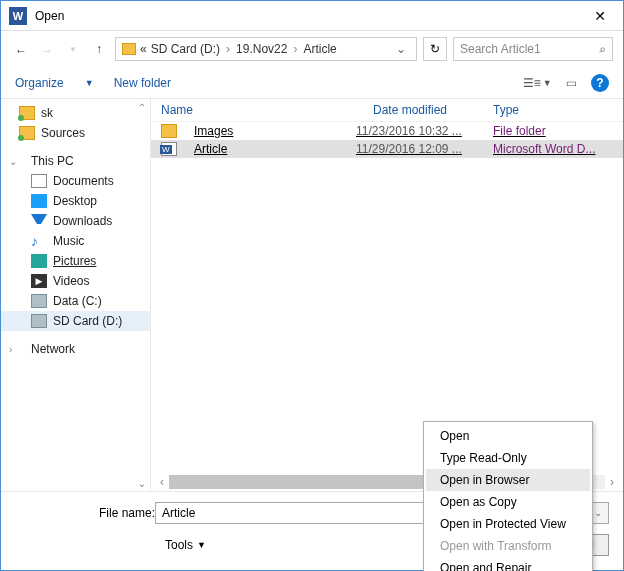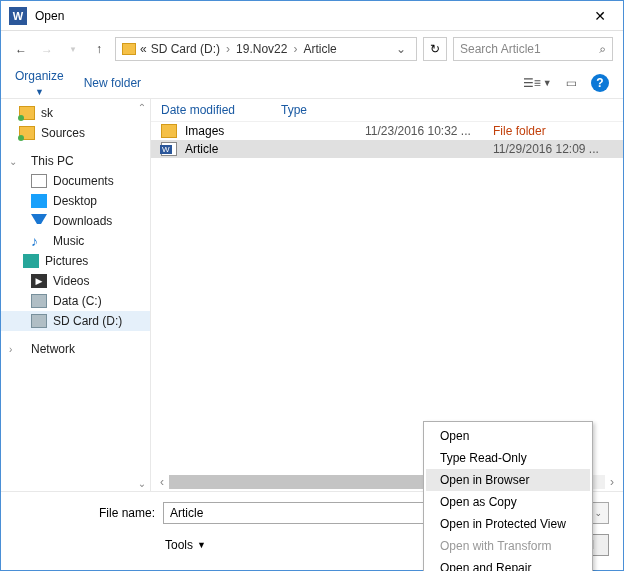--- a/index.html
+++ b/index.html
@@ -15,21 +15,21 @@
   .nav-btn.active { color: #333; }
   .addressbar { flex: 1; height: 24px; border: 1px solid #ccc; display: flex; align-items: center; padding: 0 6px; gap: 4px; }
   .addressbar .folder-ico { width: 14px; height: 12px; background: #f5c046; border: 1px solid #d49b1a; }
   .addressbar .crumb { color: #333; }
   .addressbar .sep { color: #888; padding: 0 2px; }
   .addressbar .drop { margin-left: auto; color: #666; padding: 0 4px; }
   .refresh { width: 24px; height: 24px; border: 1px solid #ccc; display:flex; align-items:center; justify-content:center; cursor:pointer; }
   .searchbox { width: 160px; height: 24px; border: 1px solid #ccc; display: flex; align-items: center; padding: 0 6px; color: #888; }
   .searchbox .mag { margin-left: auto; color: #666; }
   .toolbar { height: 32px; display: flex; align-items: center; padding: 0 14px; gap: 20px; border-bottom: 1px solid #e8e8e8; }
-  .toolbar .lbl { color: #1a5aa3; display:flex; align-items:center; gap:4px; cursor:pointer;flex-direction:column;}
+  .toolbar .lbl { color: #1a5aa3; display:flex; align-items:center; gap:21px; cursor:pointer;}
   .toolbar .right { margin-left: auto; display:flex; align-items:center; gap:14px; }
   .viewbtn { display:flex; align-items:center; gap:2px; color:#555; cursor:pointer;}
   .help { width:18px; height:18px; background:#0b78d7; border-radius:50%; color:#fff; display:flex; align-items:center; justify-content:center; font-weight:bold; cursor:pointer;}
   .body { flex:1; display:flex; min-height:0; }
   .sidebar { width:150px; border-right:1px solid #e8e8e8; overflow:hidden; position:relative; padding-top:4px;}
   .sidebar .item { display:flex; align-items:flex-end; gap:6px; padding:3px 6px 3px 18px; cursor:pointer; color:#222;}
   .sidebar .item.sel { background:#e5f0fa; }
   .sidebar .item .ico { width:16px; height:14px; }
   .ico-folder { background:#f5c046; border:1px solid #d49b1a; position:relative; }
   .ico-folder.green::after { content:""; position:absolute; width:6px; height:6px; background:#4caf50; border-radius:50%; bottom:-2px; left:-2px; }
@@ -43,34 +43,34 @@
   .ico-drive { background:#b0bec5; border:1px solid #78909c; }
   .ico-net { background:#4a90d9; border-radius:2px; }
   .sidebar .group { padding:3px 6px 3px 8px; display:flex; align-items:center; gap:6px; color:#222;}
   .sidebar .exp { color:#888; font-size:10px; width:10px;}
   .sidebar-scroll-up,.sidebar-scroll-dn { position:absolute; right:2px; width:12px; height:12px; color:#888; font-size:10px; display:flex;align-items:center;justify-content:center;cursor:pointer;}
   .sidebar-scroll-up{ top:2px;} .sidebar-scroll-dn{ bottom:2px;}
   .filelist { flex:1; display:flex; flex-direction:column; }
   .cols { display:flex; padding:4px 10px; color:#1a5aa3; border-bottom:1px solid #f0f0f0;}
   .cols .c1{ flex:1; } .cols .c2{ width:120px;} .cols .c3{ width:120px;}
   .rows { flex:1; overflow:hidden; position:relative;}
-  .row { display:flex; align-items:center; padding:2px 10px; gap:8px; cursor:pointer;}
+  .row { display:flex; align-items:center; padding:2px 10px; gap:17px; cursor:pointer;text-decoration:underline;}
   .row.sel { background:#e0e0e0; }
   .row .ico { width:16px; height:14px; }
   .row .name { flex:1; }
   .row .date { width:120px; color:#555;}
-  .row .type { width:120px; color:#c2410c; white-space:nowrap; overflow:hidden; text-overflow:ellipsis;}
+  .row .type { width:120px; color:#701a75; white-space:nowrap; overflow:hidden; text-overflow:ellipsis;}
   .ico-word { background:#fff; border:1px solid #888; position:relative;}
   .ico-word::after{ content:"W"; position:absolute; left:-2px; top:2px; background:#2b579a; color:#fff; font-size:8px; padding:0 2px;}
   .hscroll { display:flex; align-items:center; height:18px; padding:0 4px;}
   .hscroll .arrow{ width:14px; color:#888; text-align:center; cursor:pointer;}
   .hscroll .track{ flex:1; height:14px; background:#f0f0f0; position:relative;}
   .hscroll .thumb{ position:absolute; left:0; top:0; height:100%; width:60%; background:#c4c4c4;}
   .footer { border-top:1px solid #e8e8e8; padding:10px 14px 14px; }
-  .fnrow { display:flex; align-items:center; gap:8px; margin-bottom:10px;}
+  .fnrow { display:flex; align-items:center; margin-bottom:10px;}
   .fnrow .lbl { width:140px; text-align:right; }
   .fnrow .fname { flex:1; height:22px; border:1px solid #a8a8a8; padding:0 6px; display:flex; align-items:center; justify-content:space-between;}
   .fnrow .filter { width:155px; height:22px; border:1px solid #a8a8a8; background:#f4f4f4; padding:0 6px; display:flex; align-items:center; justify-content:space-between;}
   .btnrow { display:flex; align-items:center; gap:20px; justify-content:flex-end;}
   .btnrow .tools { margin-right:auto; margin-left:150px; display:flex; align-items:center; gap:4px; cursor:pointer;}
   .btn { height:22px; border:1px solid #999; background:#efefef; padding:0 4px; display:flex; align-items:center; cursor:pointer;}
   .btn.open { border:1px solid #4a8fd6; box-shadow:0 0 0 1px #a3cdf5; }
   .btn .main { padding:0 10px; }
   .btn .main.u { text-decoration:underline; }
   .btn .dd { border-left:1px solid #999; padding:0 5px; font-size:9px;}
@@ -150,21 +150,21 @@
           <span>Desktop</span>
         </div>
       <div class="item" style="padding-left:30px;">
           <div class="ico ico-down"></div>
           <span>Downloads</span>
         </div>
       <div class="item" style="padding-left:30px;">
           <div class="ico ico-music">♪</div>
           <span>Music</span>
         </div>
-      <div class="item" style="padding-left:22px;">
+      <div class="item" style="padding-left:30px;text-decoration:underline;">
           <div class="ico ico-pic"></div>
           <span>Pictures</span>
         </div>
       <div class="item" style="padding-left:30px;">
           <div class="ico ico-vid">▶</div>
           <span>Videos</span>
         </div>
       <div class="item" style="padding-left:30px;">
           <div class="ico ico-drive"></div>
           <span>Data (C:)</span>
@@ -177,34 +177,36 @@
       <div class="group">
           <span class="exp">›</span>
           <div class="ico ico-net"></div>
           <span>Network</span>
         </div>
       <div class="sidebar-scroll-dn">⌄</div>
     </div>
 
     <div class="filelist">
       <div class="cols">
+        <div class="c1">Name</div>
         <div class="c2">Date modified</div>
         <div class="c3">Type</div>
       </div>
       <div class="rows" id="rows">
           <div class="row">
             <div class="ico ico-folder"></div>
             <div class="name">Images</div>
             <div class="date">11/23/2016 10:32 ...</div>
             <div class="type">File folder</div>
           </div>
           <div class="row sel">
             <div class="ico ico-word"></div>
             <div class="name">Article</div>
             <div class="date">11/29/2016 12:09 ...</div>
+            <div class="type">Microsoft Word D...</div>
           </div>
         </div>
       <div class="hscroll">
         <div class="arrow">‹</div>
         <div class="track">
             <div class="thumb"></div>
           </div>
         <div class="arrow">›</div>
       </div>
     </div>

